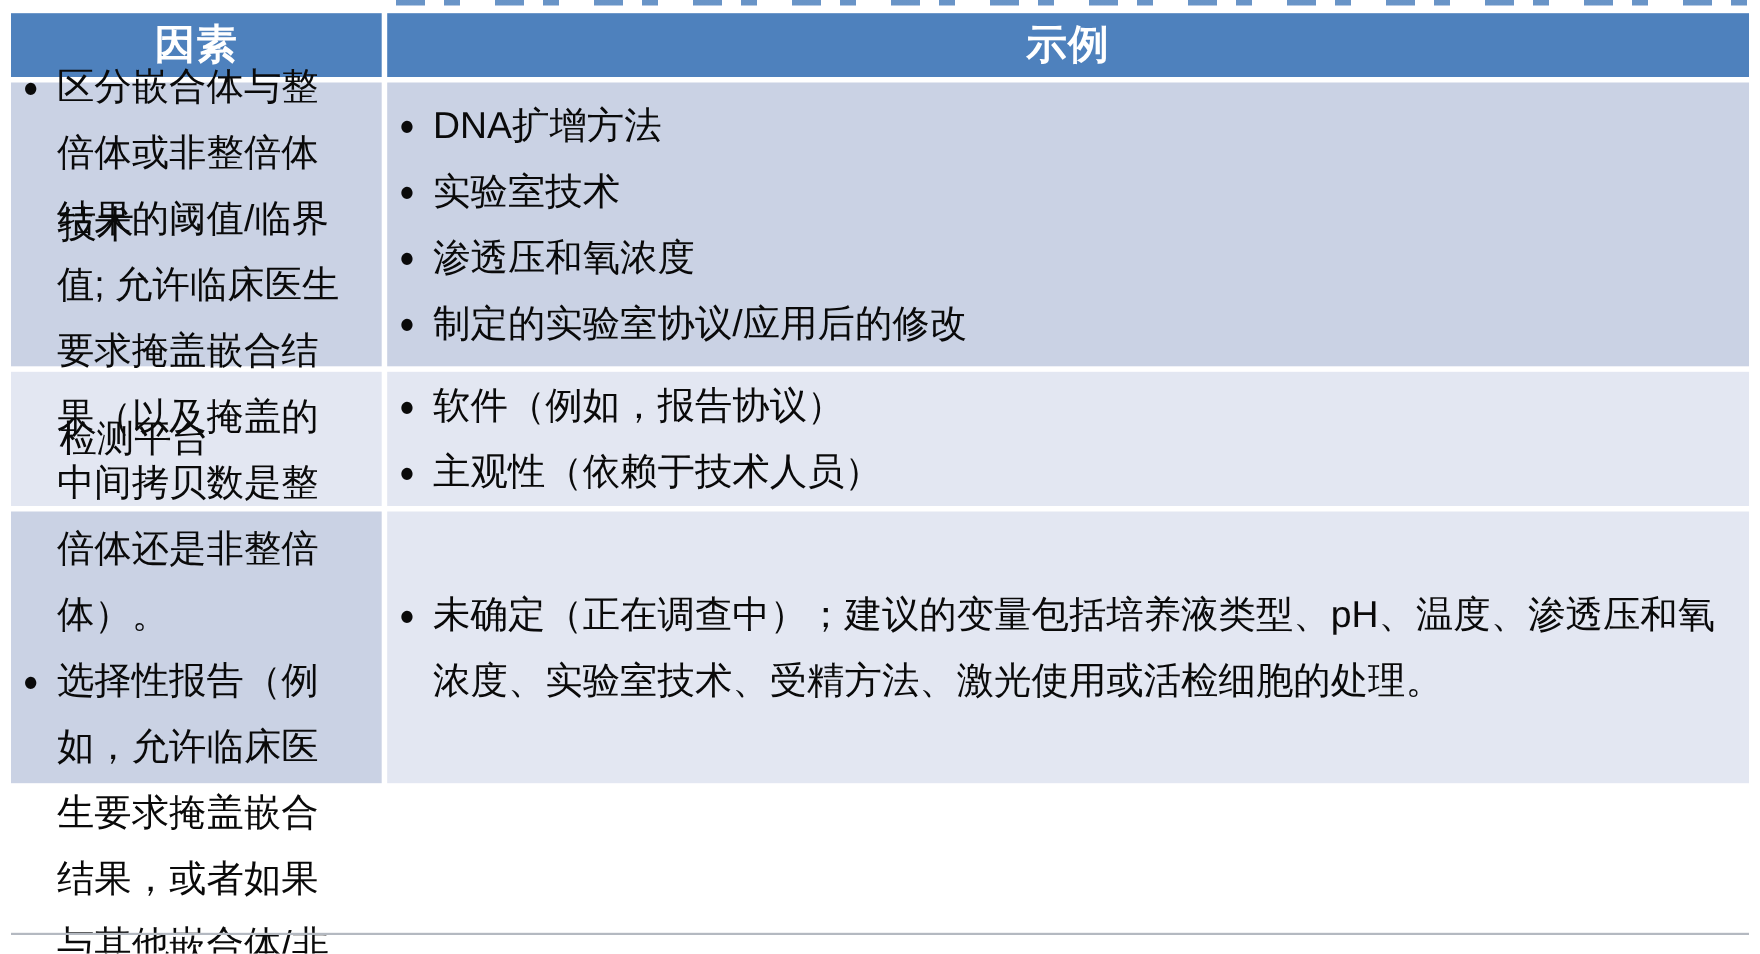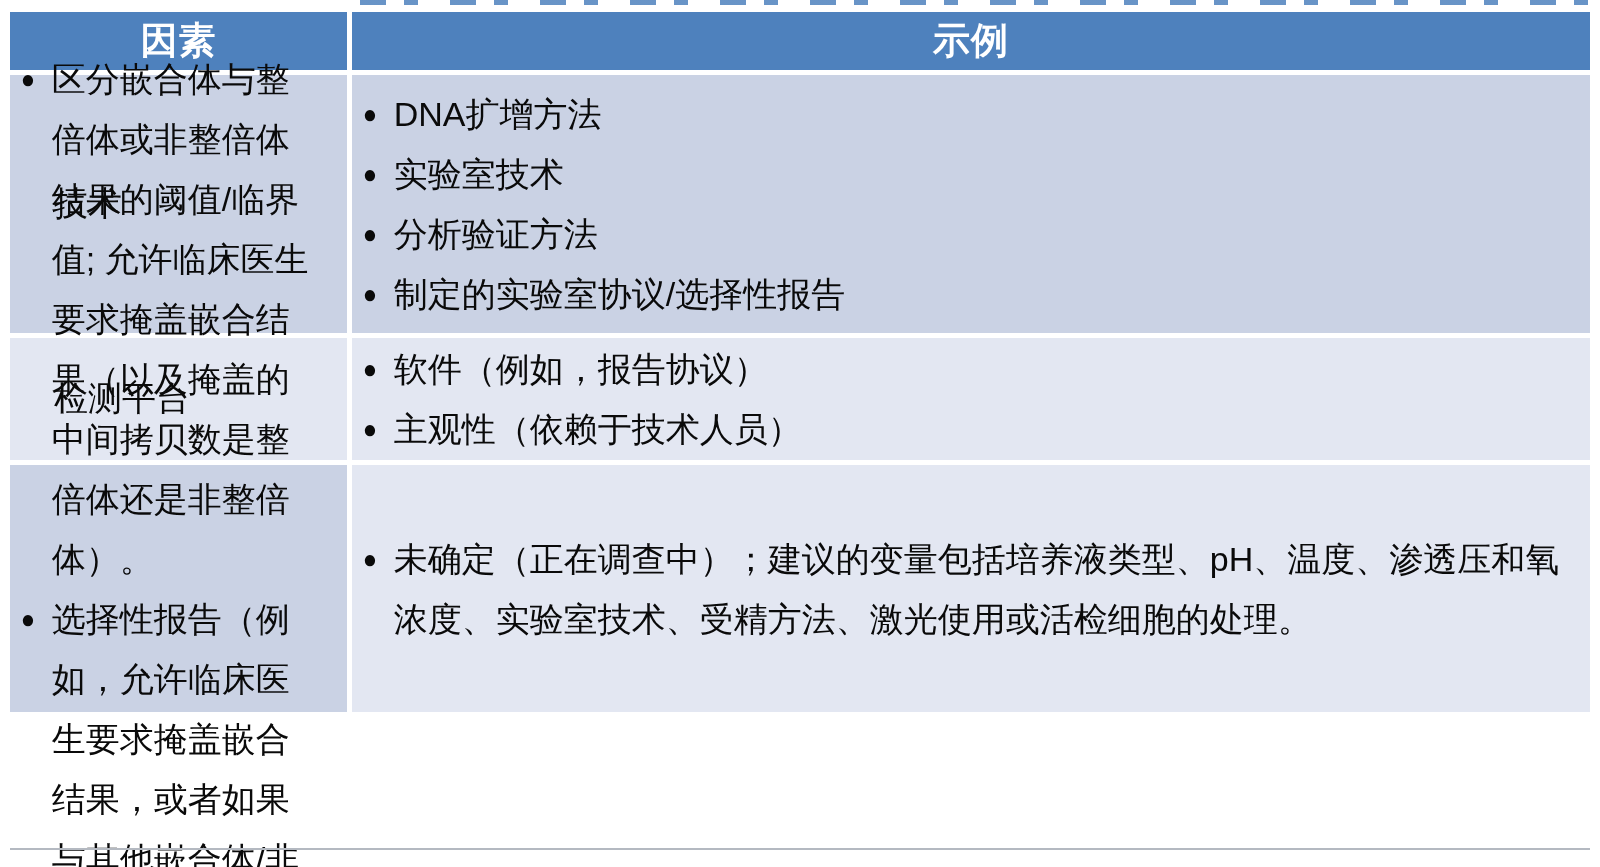--- a/index.html
+++ b/index.html
@@ -118,25 +118,25 @@
         <div class="bullet-line">
           <span class="bullet">●</span>
           <span class="bullet-text">DNA扩增方法</span>
         </div>
         <div class="bullet-line">
           <span class="bullet">●</span>
           <span class="bullet-text">实验室技术</span>
         </div>
         <div class="bullet-line">
           <span class="bullet">●</span>
-          <span class="bullet-text">分析验证方法</span>
+          <span class="bullet-text">渗透压和氧浓度</span>
         </div>
         <div class="bullet-line">
           <span class="bullet">●</span>
-          <span class="bullet-text">制定的实验室协议/选择性报告</span>
+          <span class="bullet-text">制定的实验室协议/应用后的修改</span>
         </div>
       </div>
       <div class="cell body factor-cell row-light">
         <span>检测平台</span>
       </div>
       <div class="cell body example-cell row-light">
         <div class="bullet-line">
           <span class="bullet">●</span>
           <span class="bullet-text">软件（例如，报告协议）</span>
         </div>

